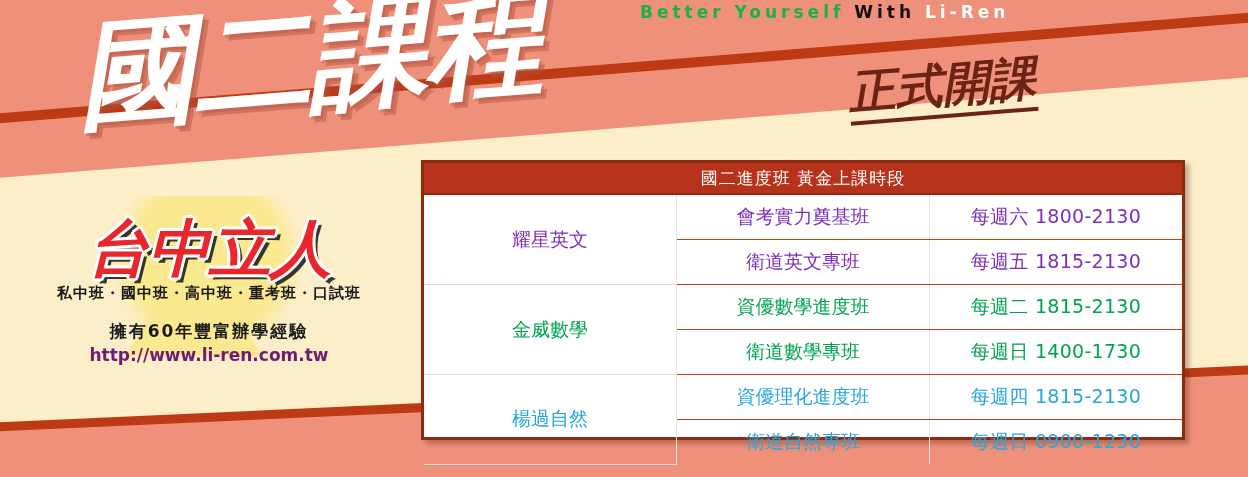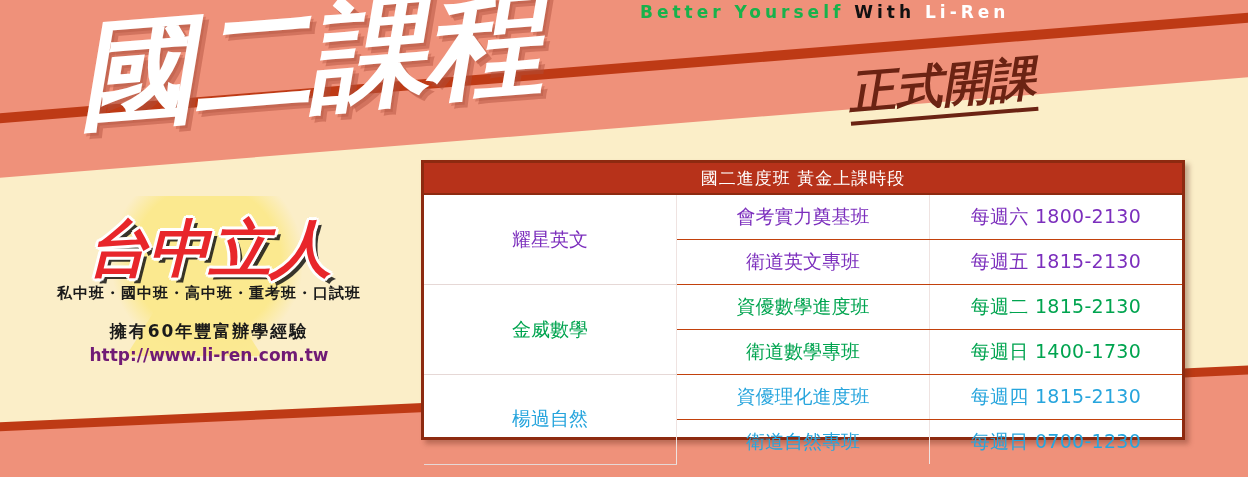--- a/index.html
+++ b/index.html
@@ -248,19 +248,19 @@
             <td class="course c-green">衛道數學專班</td>
             <td class="time last-col c-green">每週日 1400-1730</td>
           </tr>
           <tr>
             <td class="subject c-blue" rowspan="2">楊過自然</td>
             <td class="course c-blue">資優理化進度班</td>
             <td class="time last-col c-blue">每週四 1815-2130</td>
           </tr>
           <tr class="last-row">
             <td class="course c-blue">衛道自然專班</td>
-            <td class="time last-col c-blue">每週日 0700-1230</td>
+            <td class="time last-col c-blue">每週日 0900-1230</td>
           </tr>
         </tbody>
     </table>
   </div>
 
 </div>
 
 </body></html>

